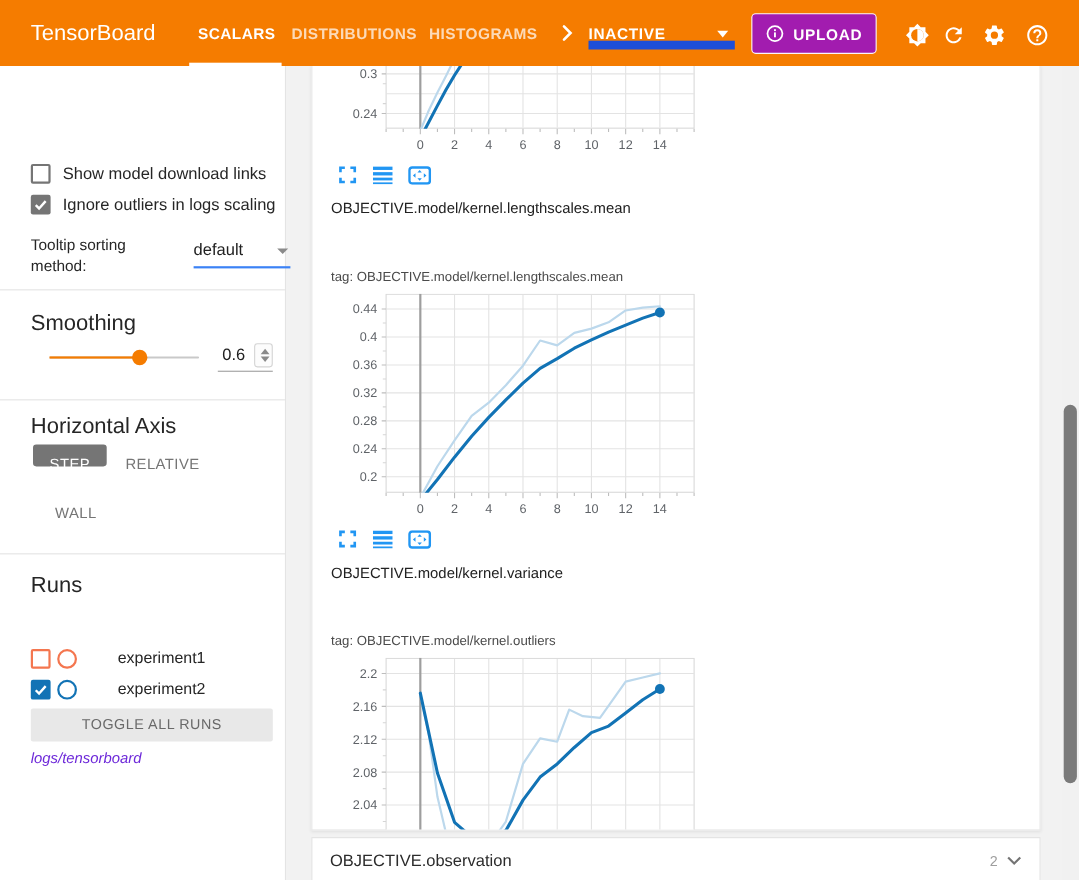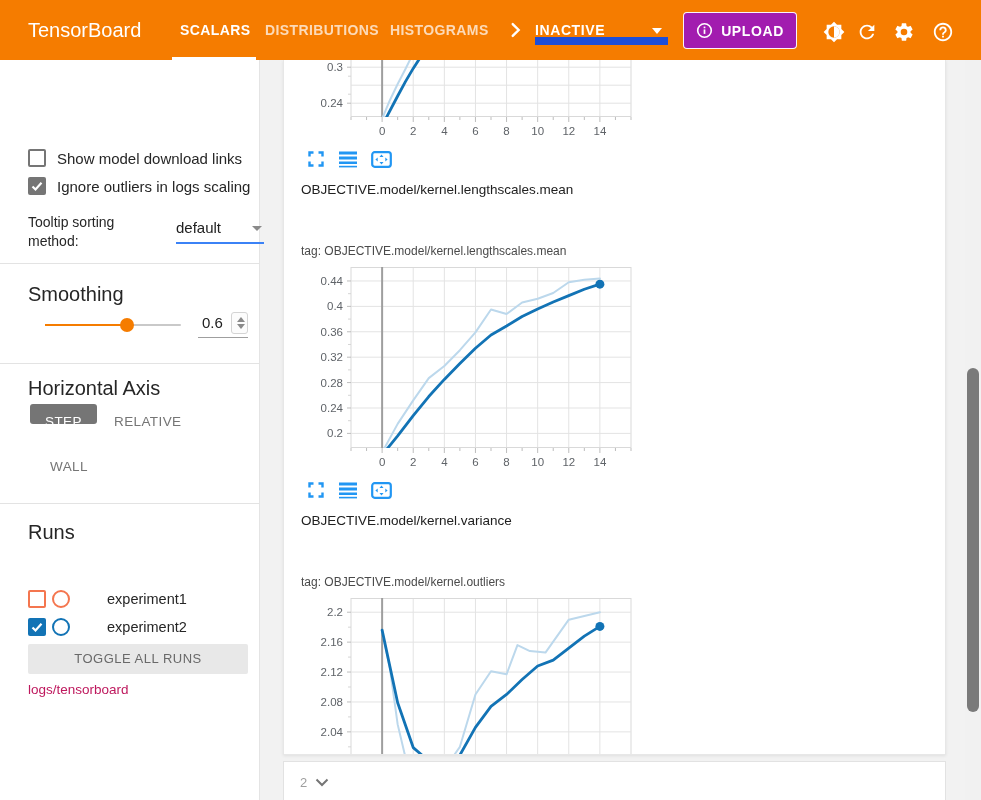--- a/index.html
+++ b/index.html
@@ -52,21 +52,21 @@
   .axis-opt { position:absolute; font-size:13.5px; font-weight:500; letter-spacing:.4px; color:#757575; cursor:pointer; }
   .runs-input { position:absolute; left:28px; top:490px; width:220px; height:27px; border:none; outline:none;
     border-bottom:1px solid #6e6e6e; font-size:14.5px; color:#212121; background:transparent;
     font-family:"Liberation Sans","DejaVu Sans",sans-serif; }
   .runs-input::placeholder { color:#9a9a9a; }
   .run-cb { position:absolute; left:28px; width:18px; height:18px; border-radius:2px; }
   .run-radio { position:absolute; left:52px; width:18px; height:18px; border-radius:50%; background:#fff; }
   .run-label { position:absolute; left:86px; font-size:14.5px; color:#262626;margin-left:21px; }
   .toggle-btn { position:absolute; left:28px; top:584px; width:220px; height:30px; background:#e8e8e8; border-radius:2px;
     color:#696969; font-size:13px; font-weight:500; letter-spacing:.5px; text-align:center; line-height:30px; cursor:pointer; }
-  .logdir { position:absolute; left:28px; top:622px; font-size:13.5px; color:#be185d; }
+  .logdir { position:absolute; left:28px; top:622px; font-size:13.5px; color:#6d28d9;font-style:italic; }
 
   
   .main { position:absolute; left:260px; top:60px; width:721px; height:740px; background:#f2f2f2; }
   .card { position:absolute; left:23px; top:0; width:663px; height:695px; background:#fff;
     border:1px solid #e7e7e7; border-top:none; box-shadow:0 1px 3px rgba(0,0,0,.08); overflow:hidden; }
   .chart-block { margin-left:17px; width:360px; }
   .chart-block.later { margin-top:12px; }
   .chart-title { font-size:13.5px; color:#212121; line-height:18px; }
   .chart-tag { font-size:12px; color:#4a4a4a; line-height:16px; margin-bottom:8px;margin-top:44px; }
   .chart-svg { display:block; }
@@ -448,20 +448,21 @@
           <path d="M10.5 3.6 l2 2.3 h-4 z" fill="#2196f3"></path>
             <path d="M10.5 13.4 l-2 -2.3 h4 z" fill="#2196f3"></path>
           <path d="M4.4 8.5 l2.3 -2 v4 z" fill="#2196f3"></path>
             <path d="M16.6 8.5 l-2.3 2 v-4 z" fill="#2196f3"></path>
         </svg>
       </div>
     </div>
   </div>
 
   <div class="footer-panel">
+    <div class="footer-title">OBJECTIVE.observation</div>
     <div class="footer-count">2</div>
     <svg width="14" height="9" viewBox="0 0 14 9">
       <path d="M1.5 1.5 L7 7 L12.5 1.5" stroke="#757575" stroke-width="2" fill="none"></path>
     </svg>
   </div>
 </div>
 
 <div class="scroll-track">
   <div class="scroll-thumb"></div>
 </div>

